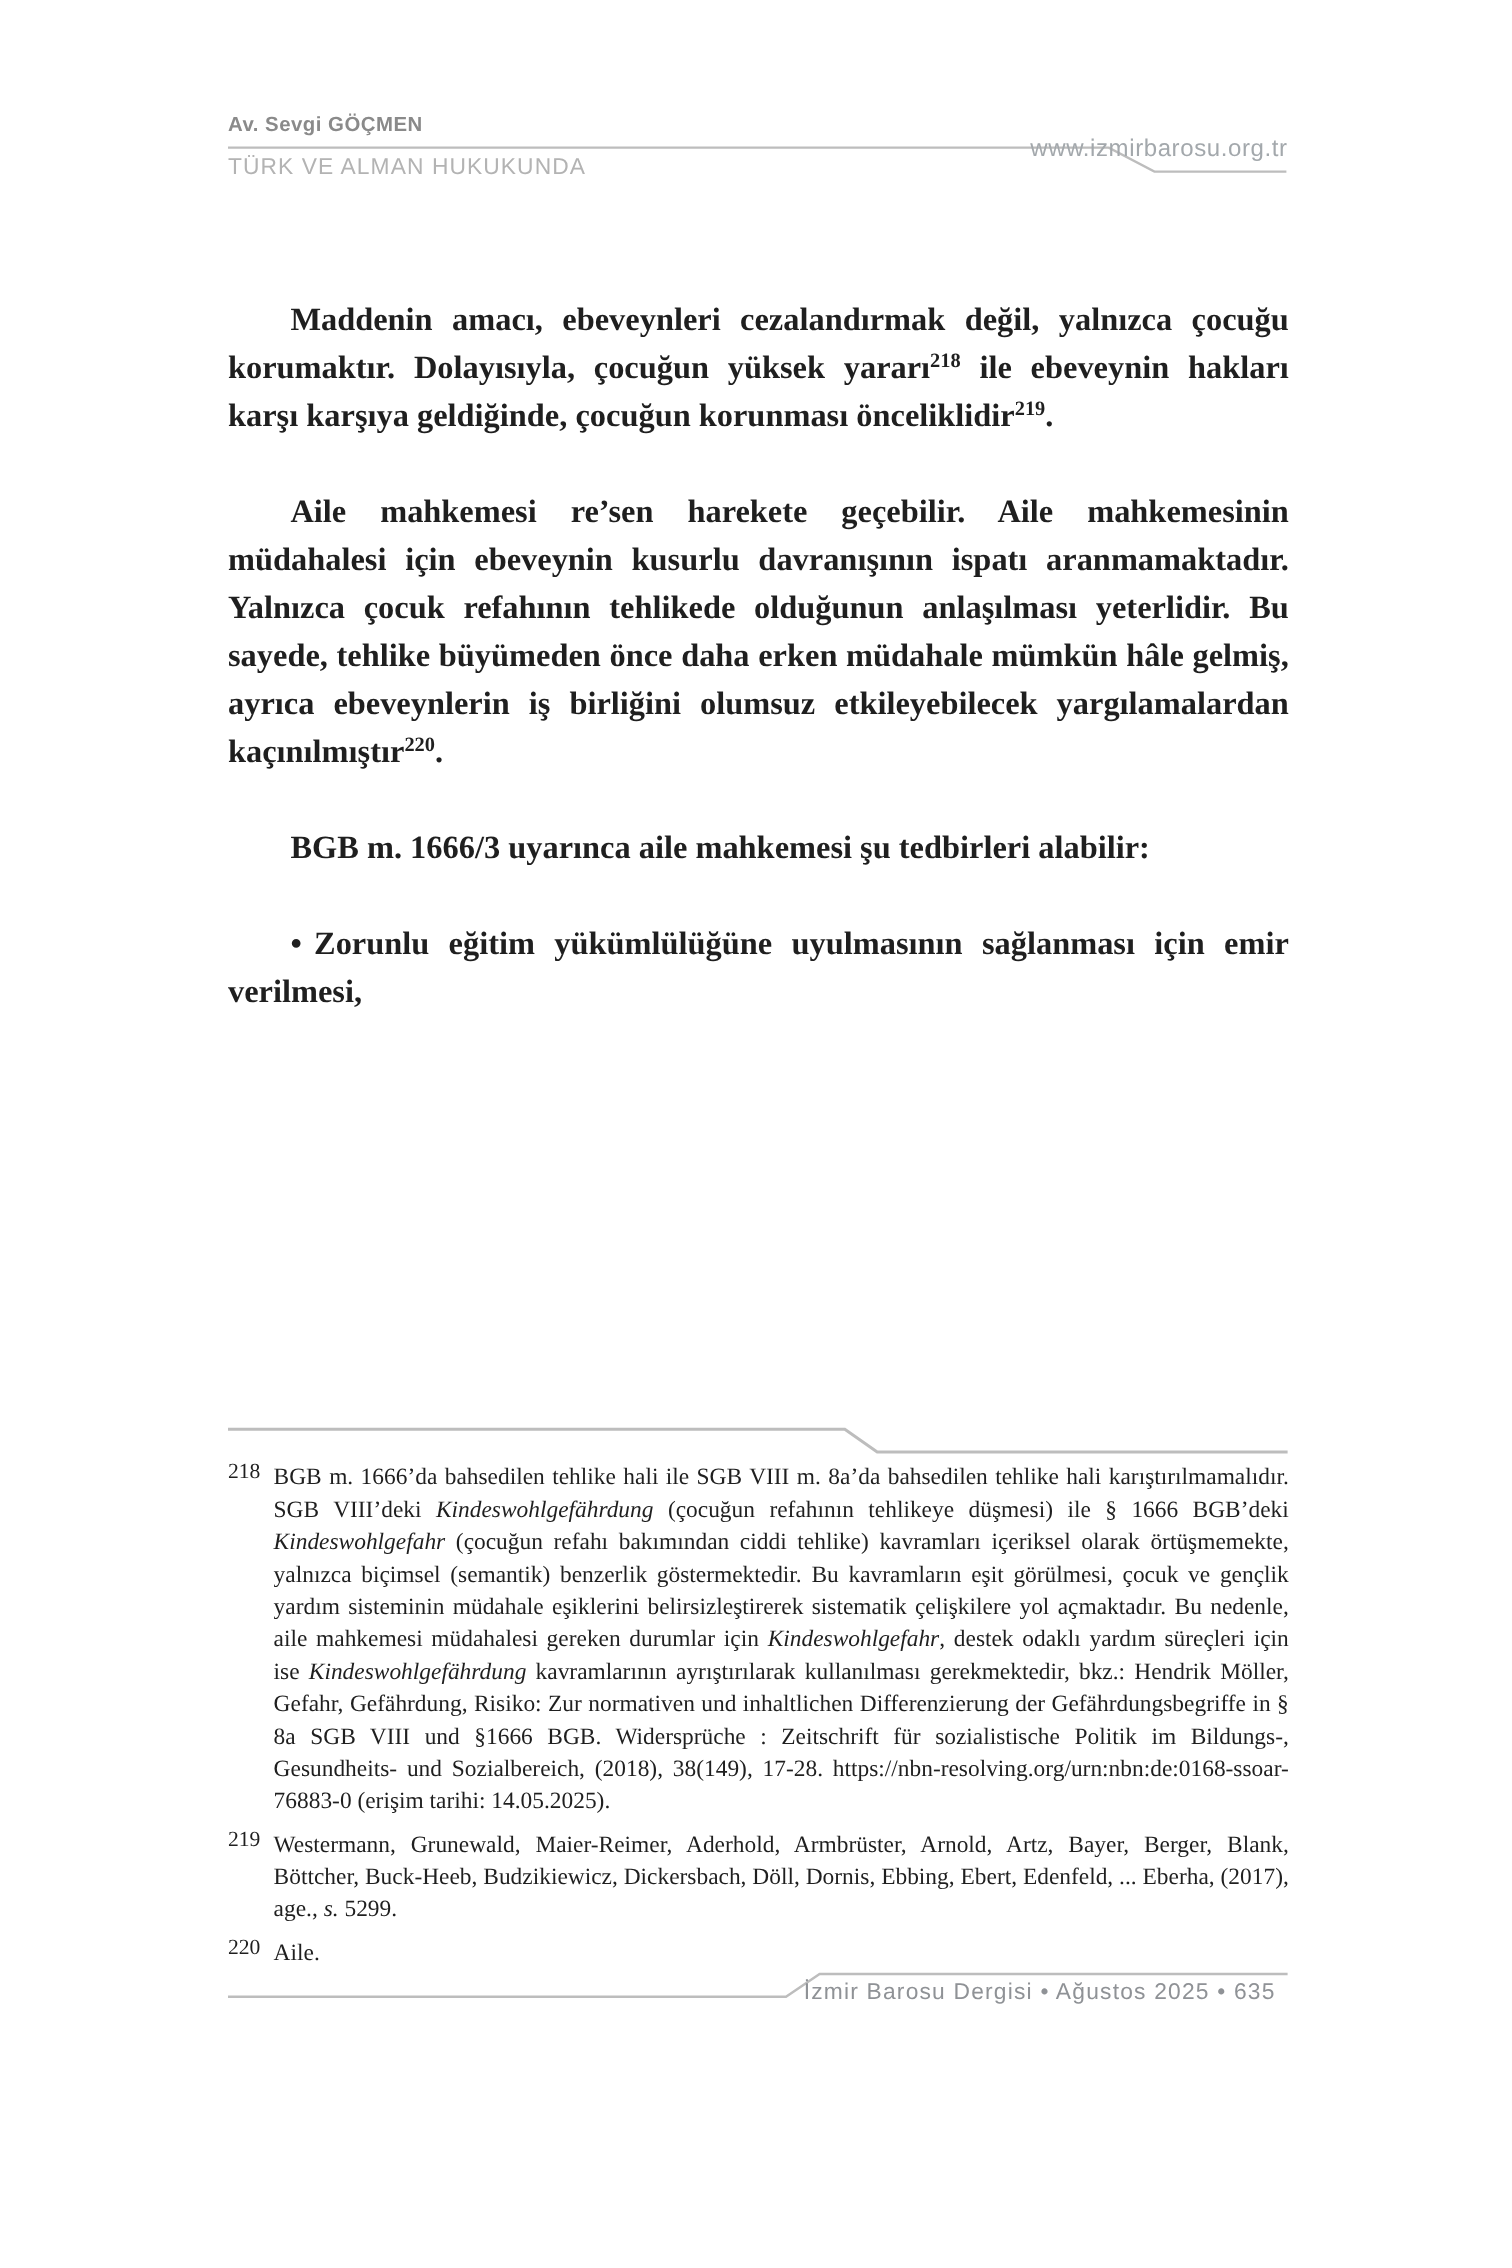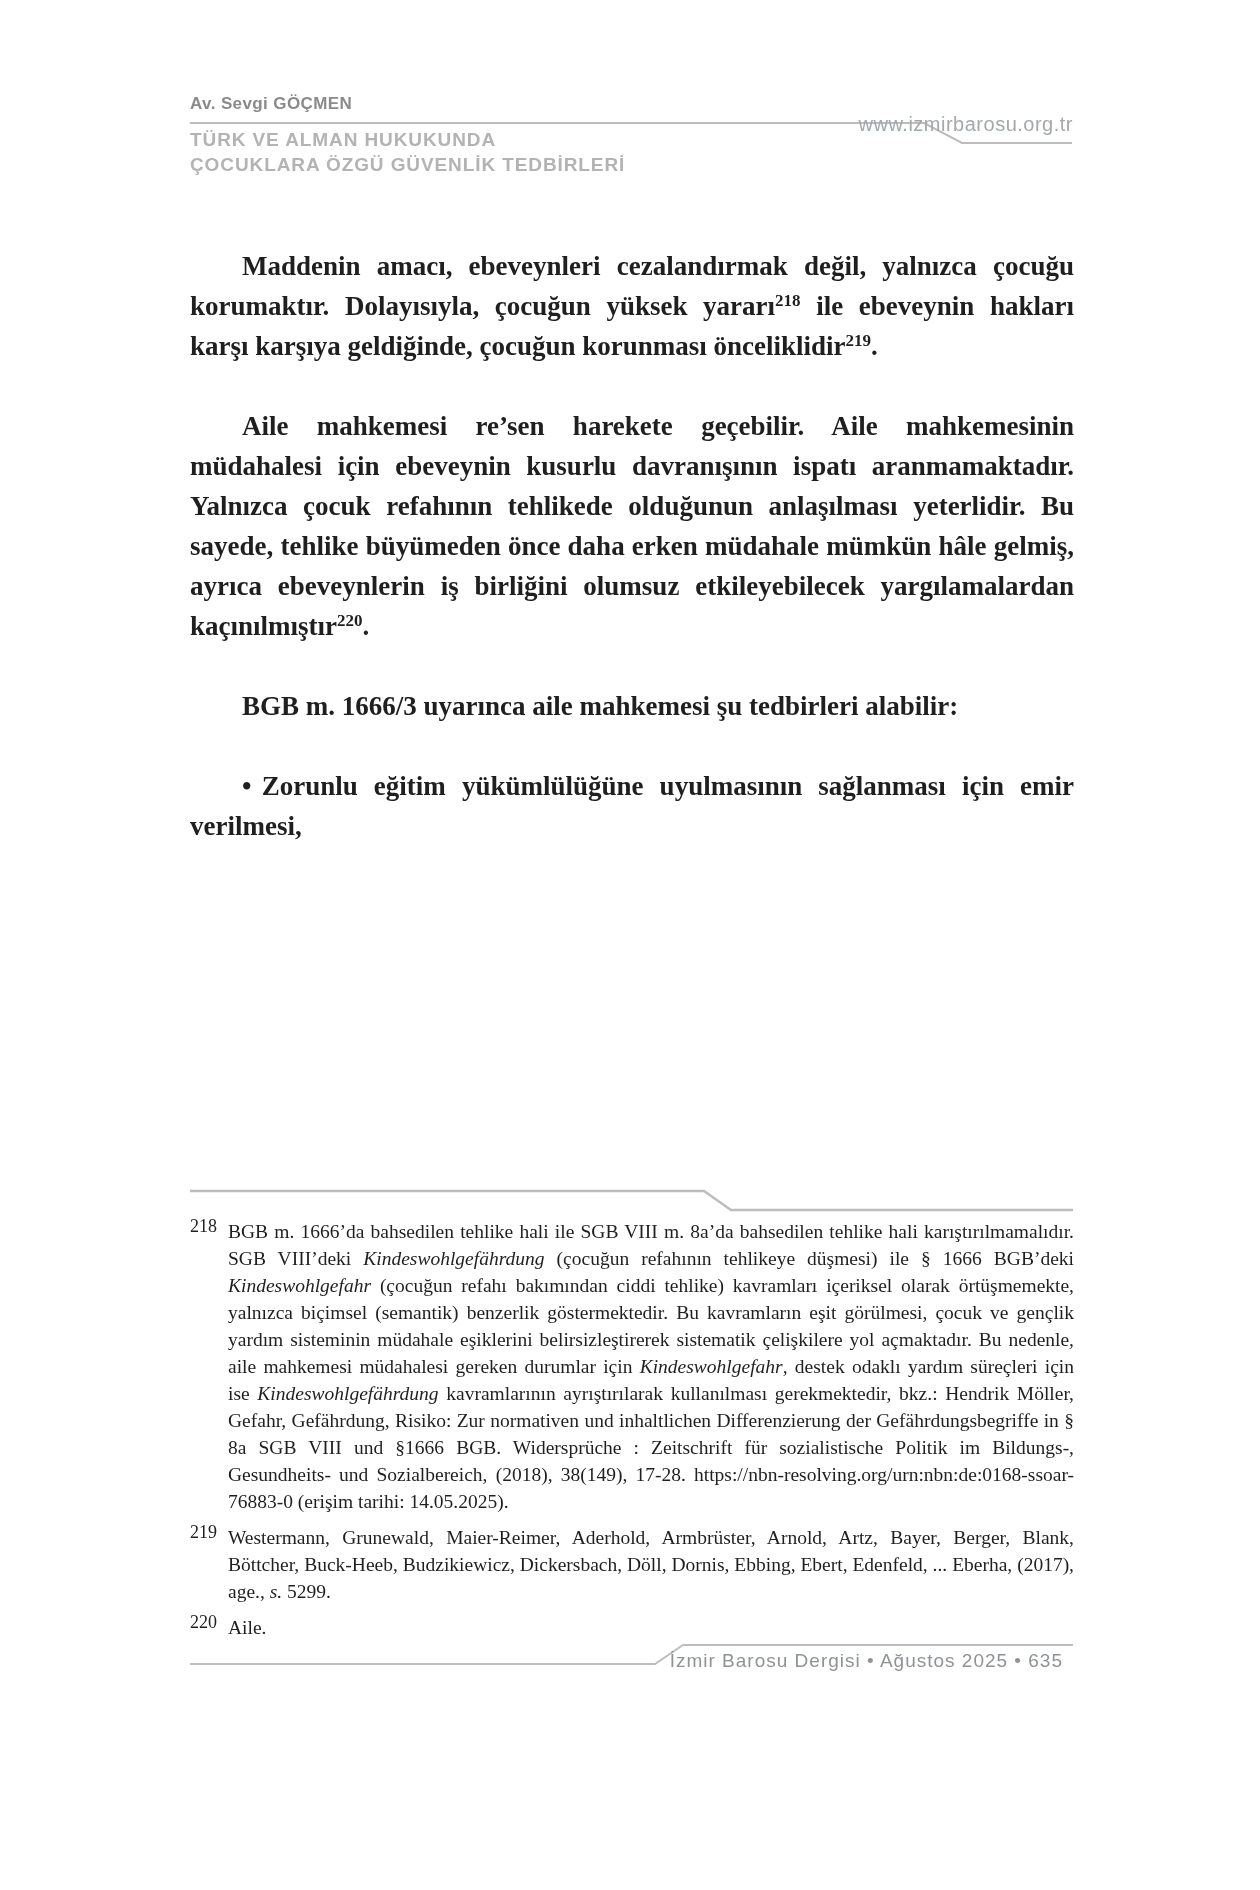--- a/index.html
+++ b/index.html
@@ -11,21 +11,21 @@
   .rules-svg { position:absolute; left:0; top:0; width:1260px; height:1890px; pointer-events:none; }
 
   
   .header-author {
     position:absolute; left:190px; top:94px;
     font-family:"Liberation Sans", sans-serif; font-weight:bold;
     font-size:17px; letter-spacing:.4px; color:#8a8a8a;
   }
   .header-title {
     position:absolute; left:190px; top:127px;
-    font-family:"Liberation Sans", sans-serif; font-weight:bold;
+    font-family:"Liberation Sans", sans-serif; font-weight:normal;
     font-size:19px; letter-spacing:.9px; color:#b3b3b3; line-height:25px;
   }
   .website {
     position:absolute; right:187px; top:113px;
     font-family:"Liberation Sans", sans-serif; font-size:20px;
     letter-spacing:.5px; color:#a3a8ac;
   }
 
   
   .body-text {
@@ -61,21 +61,20 @@
 
   <svg class="rules-svg" viewBox="0 0 1260 1890" xmlns="http://www.w3.org/2000/svg">
     <polyline points="190,123 924,123 962,143 1072,143" fill="none" stroke="#bdbdbd" stroke-width="2"></polyline>
     <polyline points="190,1191 704,1191 731,1210 1073,1210" fill="none" stroke="#bdbdbd" stroke-width="2.5"></polyline>
     <polyline points="190,1664 655,1664 683,1645 1073,1645" fill="none" stroke="#bdbdbd" stroke-width="2"></polyline>
   </svg>
 
   <div class="header-author">Av. Sevgi GÖÇMEN</div>
   <div class="header-title">
     <div>TÜRK VE ALMAN HUKUKUNDA</div>
-    <div>ÇOCUKLARA ÖZGÜ GÜVENLİK TEDBİRLERİ</div>
   </div>
   <div class="website">www.izmirbarosu.org.tr</div>
 
   <div class="body-text">
     <p>Maddenin amacı, ebeveynleri cezalandırmak değil, yalnızca çocuğu korumaktır. Dolayısıyla, çocuğun yüksek yararı<sup>218</sup> ile ebeveynin hakları karşı karşıya geldiğinde, çocuğun korunması önceliklidir<sup>219</sup>.</p>
     <p>Aile mahkemesi re’sen harekete geçebilir. Aile mahkemesinin müdahalesi için ebeveynin kusurlu davranışının ispatı aranmamaktadır. Yalnızca çocuk refahının tehlikede olduğunun anlaşılması yeterlidir. Bu sayede, tehlike büyümeden önce daha erken müdahale mümkün hâle gelmiş, ayrıca ebeveynlerin iş birliğini olumsuz etkileyebilecek yargılamalardan kaçınılmıştır<sup>220</sup>.</p>
     <p>BGB m. 1666/3 uyarınca aile mahkemesi şu tedbirleri alabilir:</p>
     <p><span class="bullet-marker">•</span><span>Zorunlu eğitim yükümlülüğüne uyulmasının sağlanması için emir verilmesi,</span></p>
   </div>
 

